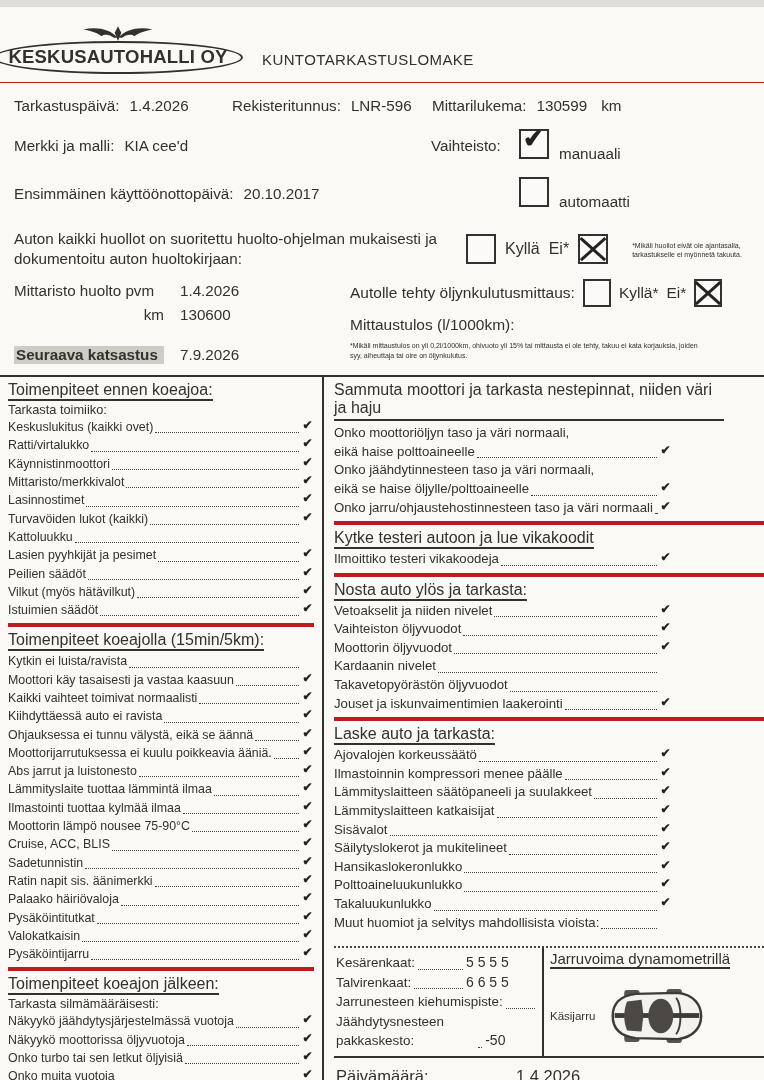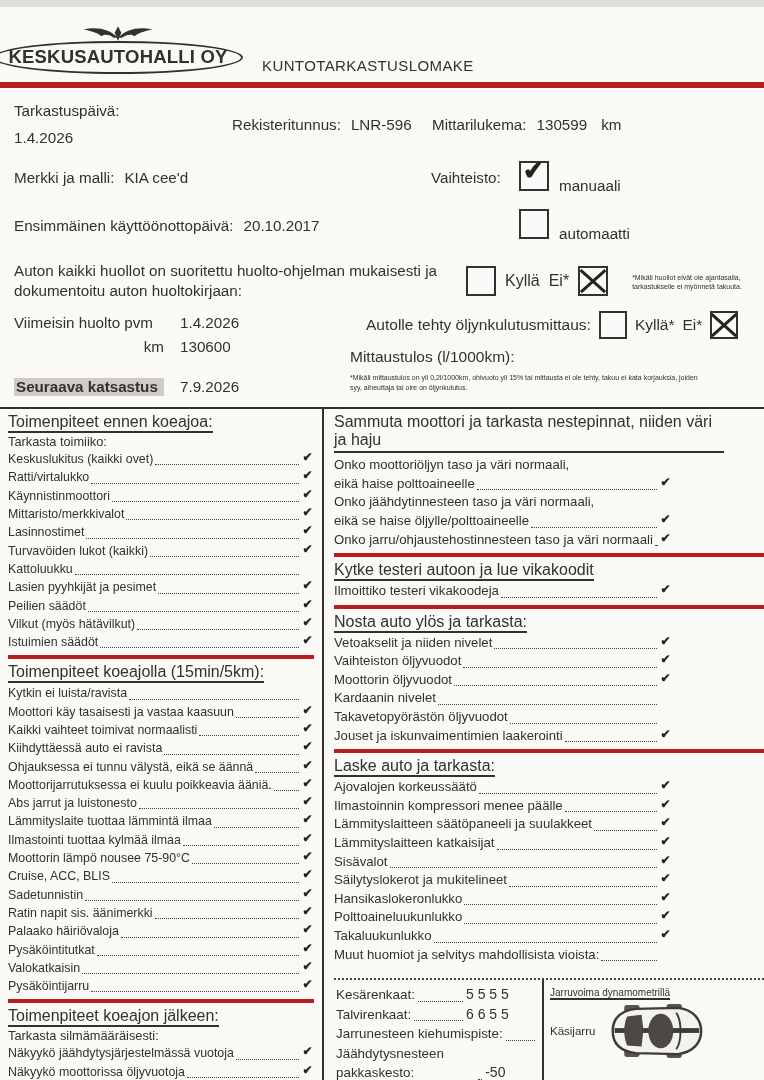--- a/index.html
+++ b/index.html
@@ -2,31 +2,31 @@
 <html><head>
 <meta charset="utf-8">
 <style>
   html,body { margin:0; padding:0; }
   body { background:#e7e5e1; font-family:"Liberation Sans", sans-serif; color:#33312e; }
   .page { width:764px; height:1080px; margin:0 auto; background:#faf9f6; overflow:hidden;
           box-shadow:0 0 6px rgba(0,0,0,.25); position:relative; }
   .scan-strip { height:7px; background:#e0ded9; }
 
   
-  .hdr { display:flex; align-items:flex-end; padding:18px 0 8px 16px; border-bottom:6px solid #b91c1c; }
+  .hdr { display:flex; align-items:center; padding:18px 0 8px 16px; border-bottom:1px solid #b91c1c; }
   .logo { width:204px; display:flex; flex-direction:column; align-items:center; }
   .logo-oval { border:2.5px solid #33312e; border-radius:50%; padding:3px 13px 4px;
                font-weight:800; font-size:18.5px; letter-spacing:.2px; white-space:nowrap; margin-top:-3px; }
   .form-title { margin-left:42px; margin-top:20px; font-size:15px; letter-spacing:.4px; }
 
   
   .info { padding:14px 14px 2px; font-size:15.2px; }
   .i-row { display:flex; align-items:center; margin-bottom:15px; }
   .fg { display:flex; gap:10px; align-items:baseline; }
-  .g1 { width:218px;flex-direction:column; } .g2 { width:200px; }
+  .g1 { width:218px; } .g2 { width:200px; }
   .gw { width:417px; }
   .v-lab { width:88px; }
   .unit { margin-left:4px; }
 
   
   .cb { width:26px; height:26px; border:2.5px solid #33312e; background:#fbfaf8; position:relative; flex:none; }
   .cb.sm { width:24px; height:24px; }
   .cb[data-mark="check"]::after { content:"✔"; position:absolute; left:2px; top:-7px;
         font-size:25px; font-weight:700; color:#24231f; transform:rotate(-4deg); }
   .cb[data-mark="x"]::before, .cb[data-mark="x"]::after { content:""; position:absolute; left:50%; top:50%;
@@ -42,21 +42,21 @@
   .h-foot { flex:1; font-size:7px; line-height:1.35; padding-top:2px; }
   .h-row2 { display:flex; margin-top:10px; }
   .h-left { width:320px; font-size:15.2px; }
   .hl-row { display:flex; line-height:24px; }
   .hl-lab { width:150px; }
   .hl-lab.right { text-align:right; }
   .hl-val { margin-left:16px; }
   .hl-row.seuraava { margin-top:16px; }
   .gray-tag { background:#cfccc6; padding:0 6px 1px 2px; font-weight:600; }
   .h-right { flex:1; padding-left:16px; }
-  .hr-row1 { display:flex; align-items:center; gap:8px; font-size:15.5px;margin-left:16px; }
+  .hr-row1 { display:flex; align-items:center; gap:8px; font-size:15.5px; }
   .hr-mitta { font-size:15.5px; margin-top:9px; }
   .hr-foot { font-size:7px; line-height:1.4; margin-top:7px; width:350px; }
 
   
   .columns { display:flex; border-top:2px solid #33312e; border-bottom:2px solid #33312e; }
   .col-left { width:306px; border-right:2px solid #33312e; padding:0 8px; }
   .col-right { flex:1; padding-left:10px; display:flex; flex-direction:column; }
   .sec { padding:1px 0 4px; }
   .sec + .sec { border-top:4px solid #b91c1c; }
   .sec-title { font-size:16px; font-weight:500; margin:3px 0 3px; }
@@ -74,21 +74,21 @@
   .tick[data-checked="true"]::after { content:"✔"; font-weight:600; }
   .flex-sp { flex:1; min-height:10px; }
 
   
   .tire-dyno { display:flex; border-top:2px dotted #44423f; border-bottom:2px solid #33312e; }
   .tires { flex:1; padding:5px 4px 5px 2px; }
   .t-row { display:flex; align-items:flex-end; font-size:13.4px; line-height:19.5px; }
   .t-dots { flex:1; border-bottom:1.7px dotted #44423f; margin:0 3px 3px; min-width:4px; }
   .t-val { width:72px; font-size:14px; }
   .dyno { width:208px; border-left:2px solid #33312e; padding:2px 6px 4px; }
-  .dyno-title { font-size:10px; border-bottom:2px solid #33312e; display:inline-block; margin-bottom:3px; white-space:nowrap; }
+  .dyno-title { font-size:15px; border-bottom:2px solid #33312e; display:inline-block; margin-bottom:19px; white-space:nowrap; }
   .dyno-body { display:flex; gap:10px; align-items:center; }
   .kasijarru { font-size:11.5px; }
   .sig { padding:5px 0 8px 2px; }
   .s-row { display:flex; font-size:16.5px; line-height:26px; }
   .s-lab { width:180px; }
 </style>
 </head>
 <body>
 
 <div class="page">
@@ -153,21 +153,21 @@
         <span class="cb" data-mark="none"></span>
         <span>Kyllä</span>
         <span>Ei*</span>
         <span class="cb" data-mark="x"></span>
       </div>
       <div class="h-foot">*Mikäli huollot eivät ole ajantasalla, tarkastukselle ei myönnetä takuuta.</div>
     </div>
     <div class="h-row2">
       <div class="h-left">
         <div class="hl-row">
-          <span class="hl-lab">Viimeisin huolto pvm</span>
+          <span class="hl-lab">Mittaristo huolto pvm</span>
           <span class="hl-val">1.4.2026</span>
         </div>
         <div class="hl-row">
           <span class="hl-lab right">km</span>
           <span class="hl-val">130600</span>
         </div>
         <div class="hl-row seuraava">
           <span class="hl-lab"><span class="gray-tag">Seuraava katsastus</span></span>
           <span class="hl-val">7.9.2026</span>
         </div>

